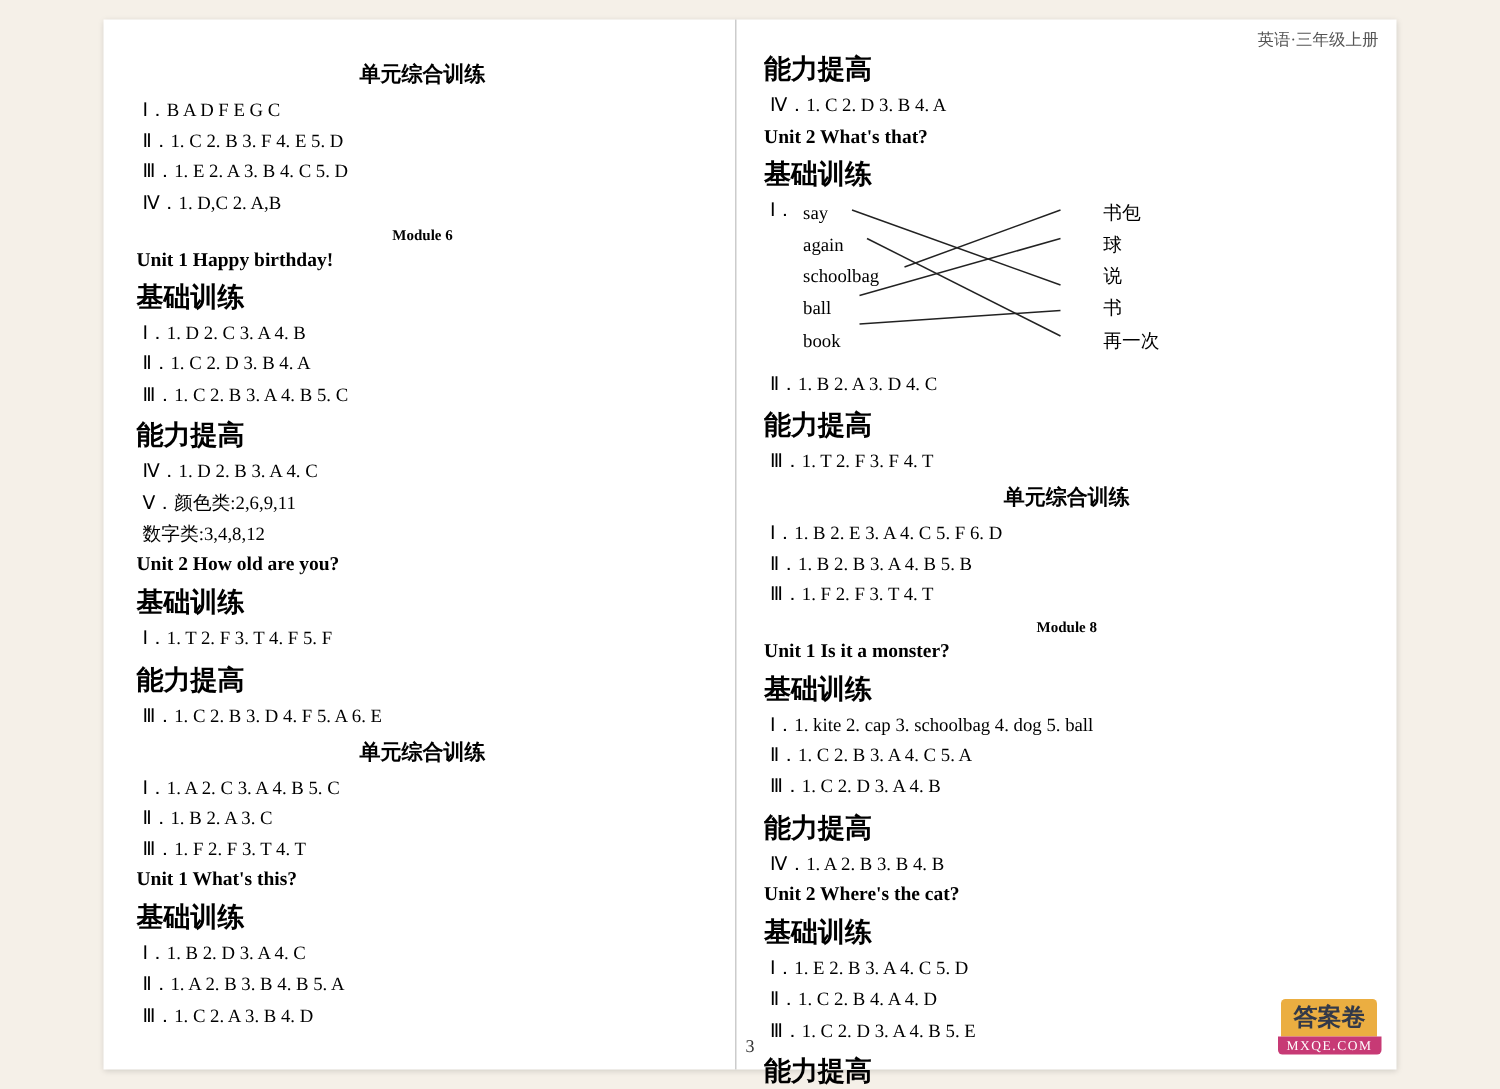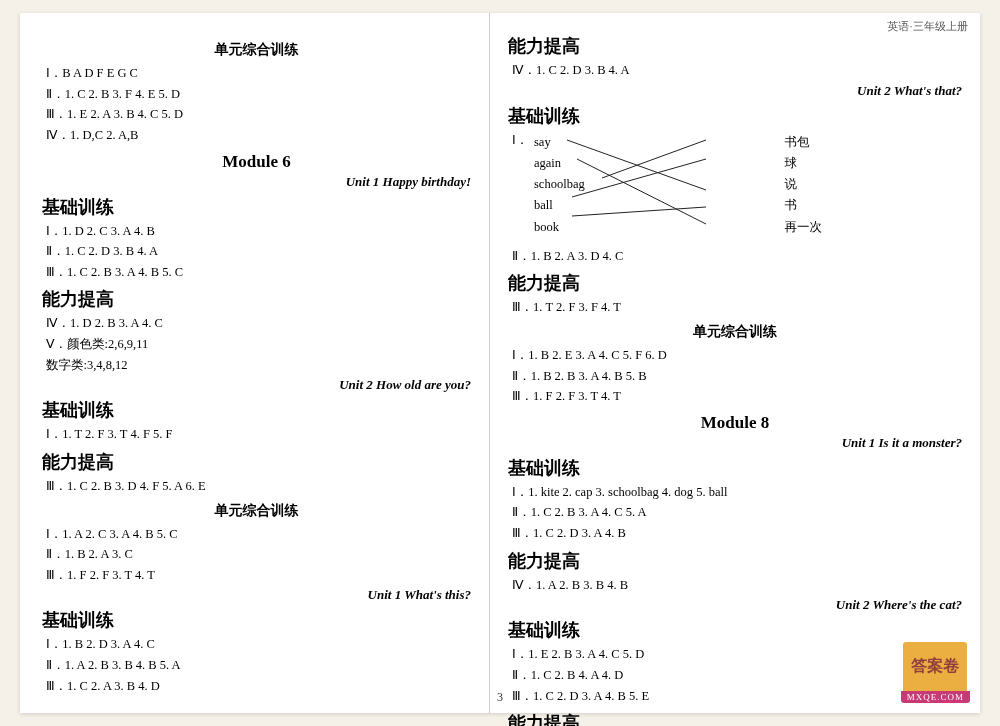--- a/index.html
+++ b/index.html
@@ -6,21 +6,21 @@
     body {
       width: 1000px;
       height: 726px;
       background: #f5f0e8;
       font-family: "SimSun", "宋体", serif;
       font-size: 13px;
       overflow: hidden;
       position: relative;
     }
     .page-container {
-      width: 960px;
+      width: 862px;
       height: 700px;
       margin: 13px auto;
       background: #fff;
       display: flex;
       position: relative;
       box-shadow: 0 1px 4px rgba(0,0,0,0.15);
     }
     .header-right {
       position: absolute;
       top: 6px;
@@ -42,29 +42,28 @@
     }
     .section-title {
       text-align: center;
       font-weight: bold;
       font-size: 14px;
       margin-bottom: 4px;
     }
     .module-title {
       text-align: center;
       font-weight: bold;
-      font-size: 17px;
+      font-size: 10px;
       margin: 6px 0 2px 0;
     }
     .unit-title {
-      text-align: right;
+      text-align: left;
       font-weight: bold;
       font-size: 13px;
       margin: 2px 0 4px 0;
-      font-style: italic;
     }
     .sub-title {
       font-weight: bold;
       font-size: 18px;
       margin: 5px 0 2px 0;
     }
     .content-line {
       font-size: 12.5px;
       line-height: 1.65;
       margin-left: 4px;
@@ -81,24 +80,24 @@
       position: absolute;
       bottom: 10px;
       right: 10px;
       display: flex;
       flex-direction: column;
       align-items: center;
       opacity: 0.85;
     }
     .watermark-top {
       background: #e8a020;
-      color: #7f1d1d;
+      color: #0f172a;
       font-size: 16px;
       font-weight: bold;
-      padding: 14px 8px;
+      padding: 2px 8px;
       border-radius: 3px 3px 0 0;
       font-family: "SimHei", sans-serif;
     }
     .watermark-bottom {
       background: #be185d;
       color: #fff;
       font-size: 9px;
       padding: 1px 6px;
       border-radius: 0 0 3px 3px;
       letter-spacing: 1px;

